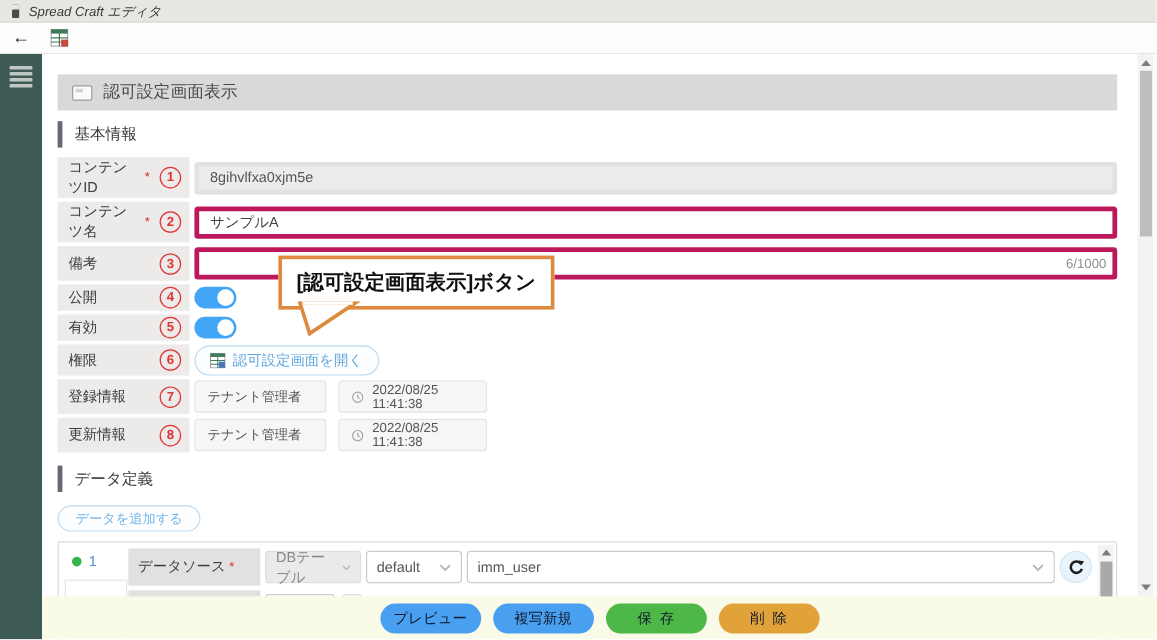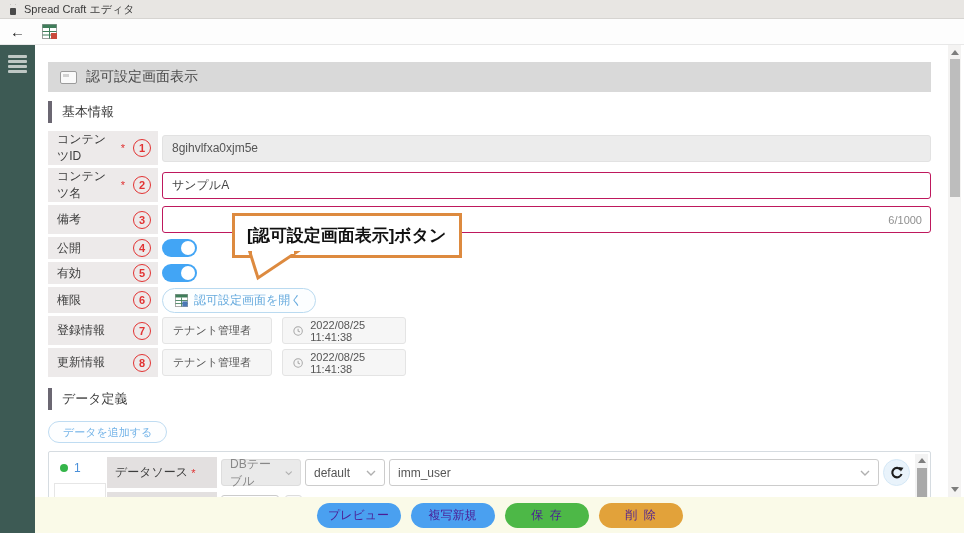--- a/index.html
+++ b/index.html
@@ -1,20 +1,20 @@
 <!DOCTYPE html>
 <html><head>
 <meta charset="utf-8">
 <style>
   * { margin:0; padding:0; box-sizing:border-box; }
   body { font-family:"Liberation Sans","DejaVu Sans",sans-serif; background:#fff; }
   .frame { position:relative; width:964px; height:533px; background:#fff; overflow:hidden; font-size:12px; color:#3d3d3d; }
 
   
-  .titlebar { position:absolute; top:0; left:0; right:0; height:19px; background:#e8e6e3; border-bottom:1px solid #d6d4d1; display:flex; align-items:center; padding-left:10px; gap:8px; }
+  .titlebar { position:absolute; top:0; left:0; right:0; height:19px; background:#e8e6e3; border-bottom:1px solid #d6d4d1; display:flex; align-items:center; padding-left:10px; gap:8px;font-style:italic; }
   .app-icon { width:6px; height:11px; background:#4a4a4a; border-radius:1px; box-shadow:inset 0 4px 0 #e8e6e3; position:relative; }
   .titlebar-title { font-size:11px; color:#3a3a3a; }
 
   
   .toolbar { position:absolute; top:19px; left:0; right:0; height:26px; background:#fdfdfd; border-bottom:1px solid #e8e8e8; display:flex; align-items:center; padding-left:10px; gap:17px; }
   .back-arrow { font-size:15px; font-weight:bold; color:#1c1c1c; cursor:pointer; line-height:1; }
 
   
   .sidebar { position:absolute; top:45px; left:0; width:35px; bottom:0; background:#3d5a54; }
   .hamburger { margin:10px auto 0; width:19px; height:20px; display:flex; flex-direction:column; gap:2px; cursor:pointer; }
@@ -30,21 +30,21 @@
   .section-accent { width:4px; height:22px; background:#6b6772; }
 
   .form-rows { margin-top:6px; }
   .form-row { display:flex; margin-bottom:3px; align-items:stretch; }
   .row-label { width:110px; flex:none; background:#edeaea; display:flex; align-items:center; padding:0 7px 0 9px; gap:8px; }
   .req { color:#e03030; font-size:11px; }
   .badge-circle { margin-left:auto; width:18px; height:18px; flex:none; border:1.6px solid #e23333; border-radius:50%; color:#e23333; display:flex; align-items:center; justify-content:center; font-size:11px; font-weight:bold; background:transparent; }
   .row-field { flex:1; margin-left:4px; display:flex; align-items:center; position:relative; }
   .h29 { min-height:29px; } .h22 { min-height:22px; } .h26 { min-height:26px; }
 
-  input.text-input { width:100%; height:27px; border:1px solid #be185d; border-radius:3px; padding:0 9px; font-size:12px; color:#444; background:#fff; font-family:inherit; }
+  input.text-input { width:100%; height:27px; border:4px solid #be185d; border-radius:3px; padding:0 9px; font-size:12px; color:#444; background:#fff; font-family:inherit; }
   input.readonly { background:#ececec; border-color:#e2e2e2; color:#555; }
   .char-counter { position:absolute; right:9px; top:50%; transform:translateY(-50%); font-size:11px; color:#8f8f8f; }
 
   .toggle { width:35px; height:18px; border-radius:9px; background:#42a5f5; position:relative; cursor:pointer; }
   .toggle .knob { position:absolute; right:2px; top:2px; width:14px; height:14px; border-radius:50%; background:#fff; }
 
   .auth-button { height:25px; border:1px solid #badaf0; border-radius:13px; background:#fcfeff; color:#64a9dd; font-size:12px; display:inline-flex; align-items:center; gap:6px; padding:0 12px; cursor:pointer; }
 
   .info-box { height:27px; background:#f6f6f6; border:1px solid #e4e4e4; border-radius:3px; display:flex; align-items:center; padding:0 10px; font-size:11px; color:#555; gap:7px; }
   .info-user { width:110px; }
@@ -77,21 +77,21 @@
   .inner-thumb { position:absolute; top:14px; left:1.5px; width:10px; height:52px; background:#a9a9a9; }
 
   
   .v-scrollbar { position:absolute; right:3px; top:45px; bottom:36px; width:13px; background:#f4f3f2; }
   .v-scrollbar .arr-up { position:absolute; top:5px; left:2.5px; width:0; height:0; border-left:4px solid transparent; border-right:4px solid transparent; border-bottom:5px solid #7d7d7d; }
   .v-scrollbar .arr-down { position:absolute; bottom:5px; left:2.5px; width:0; height:0; border-left:4px solid transparent; border-right:4px solid transparent; border-top:5px solid #7d7d7d; }
   .v-thumb { position:absolute; top:14px; left:1.5px; width:10px; height:138px; background:#bdbdbd; }
 
   
   .footer { position:absolute; left:35px; right:0; bottom:0; height:36px; background:#fafae8; display:flex; align-items:center; justify-content:center; gap:10px; z-index:4; }
-  .action-btn { width:84px; height:25px; border:none; border-radius:13px; color:#4c1d95; font-size:12px; font-family:inherit; cursor:pointer; display:flex; align-items:center; justify-content:center; white-space:pre; }
+  .action-btn { width:84px; height:25px; border:none; border-radius:13px; color:#0f172a; font-size:12px; font-family:inherit; cursor:pointer; display:flex; align-items:center; justify-content:center; white-space:pre; }
   .btn-blue { background:#4aa0f0; }
   .btn-green { background:#4db847; }
   .btn-orange { background:#e2a23a; }
 
   
   .callout { position:absolute; left:232px; top:213px; background:#fff; border:3px solid #dd8a3f; padding:8px 12px; font-size:17px; font-weight:bold; color:#101010; z-index:6; white-space:nowrap; }
   .callout-tail { position:absolute; left:240px; top:251px; z-index:7; }
 </style>
 </head>
 <body>

